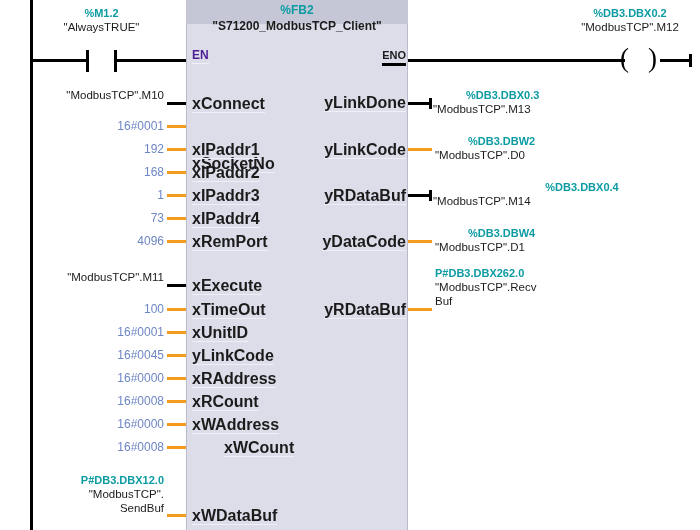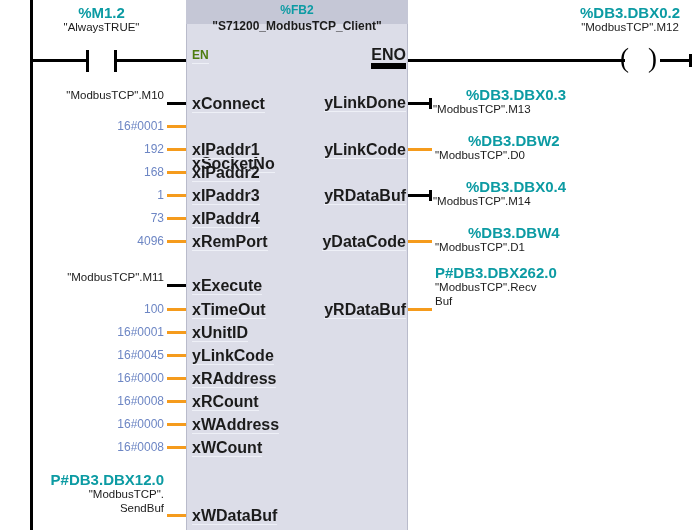--- a/index.html
+++ b/index.html
@@ -120,33 +120,33 @@
   .pin-in  { left: 192px; text-align: left; }
   .pin-out { right: 294px; text-align: right; }
 
   
   .pin-en {
     position: absolute;
     left: 192px;
     top: 48px;
     font-size: 12px;
     font-weight: bold;
-    color: #4d7c0f;
+    color: #4c1d95;
     border-bottom: 1px solid #eef0f7;
     padding-bottom: 1px;
     line-height: 14px;
   }
   .pin-eno {
     position: absolute;
     right: 294px;
     top: 48px;
-    font-size: 16px;
+    font-size: 11px;
     font-weight: bold;
     color: #1b1b1b;
-    border-bottom: 6px solid #000000;
+    border-bottom: 3px solid #000000;
     padding-bottom: 1px;
     line-height: 14px;
   }
 
   
   .stub {
     position: absolute;
     height: 3px;
   }
   .stub.orange { background: #f59b1c; }
@@ -160,21 +160,21 @@
     background: #000000;
   }
 
   
   .operand {
     position: absolute;
     white-space: nowrap;
     line-height: 14px;
   }
   .addr {
-    font-size: 15px;
+    font-size: 11px;
     font-weight: bold;
     color: #0c9ba3;
     display: block;
   }
   .sym {
     font-size: 11.5px;
     color: #1b1b1b;
     display: block;
   }
   .const {
@@ -300,21 +300,21 @@
   <div class="operand right-al" style="left:36px; top:394px; width:128px;">
     <span class="const">16#0008</span>
   </div>
 
   <div class="pin-in" style="top:418px;">xWAddress</div>
   <div class="stub orange" style="left:167px; top:423px; width:19px;"></div>
   <div class="operand right-al" style="left:36px; top:417px; width:128px;">
     <span class="const">16#0000</span>
   </div>
 
-  <div class="pin-in" style="top:441px;">xWCount</div>
+  <div class="pin-in" style="top:441px;margin-left:32px;">xWCount</div>
   <div class="stub orange" style="left:167px; top:446px; width:19px;"></div>
   <div class="operand right-al" style="left:36px; top:440px; width:128px;">
     <span class="const">16#0008</span>
   </div>
 
   <div class="pin-in" style="top:509px;">xWDataBuf</div>
   <div class="stub orange" style="left:167px; top:514px; width:19px;"></div>
   <div class="operand right-al" style="left:36px; top:473px; width:128px;">
     <span class="addr">P#DB3.DBX12.0</span>
     <span class="sym">"ModbusTCP".</span>
@@ -333,21 +333,21 @@
   <div class="stub orange" style="left:408px; top:148px; width:24px;"></div>
   <div class="operand left-al" style="left:435px; top:134px; width:265px;">
     <span class="addr" style="padding-left:33px;">%DB3.DBW2</span>
     <span class="sym">"ModbusTCP".D0</span>
   </div>
 
   <div class="pin-out" style="top:189px;">yRDataBuf</div>
   <div class="stub black" style="left:408px; top:194px; width:22px;"></div>
   <div class="arrowcap" style="left:429px; top:190px;"></div>
   <div class="operand left-al" style="left:433px; top:180px; width:265px;">
-    <span class="addr" style="padding-left:33px;">%DB3.DBX0.4</span>
+    <span class="addr" style="padding-left:33px;text-align:center;">%DB3.DBX0.4</span>
     <span class="sym">"ModbusTCP".M14</span>
   </div>
 
   <div class="pin-out" style="top:235px;">yDataCode</div>
   <div class="stub orange" style="left:408px; top:240px; width:24px;"></div>
   <div class="operand left-al" style="left:435px; top:226px; width:265px;">
     <span class="addr" style="padding-left:33px;">%DB3.DBW4</span>
     <span class="sym">"ModbusTCP".D1</span>
   </div>
 

